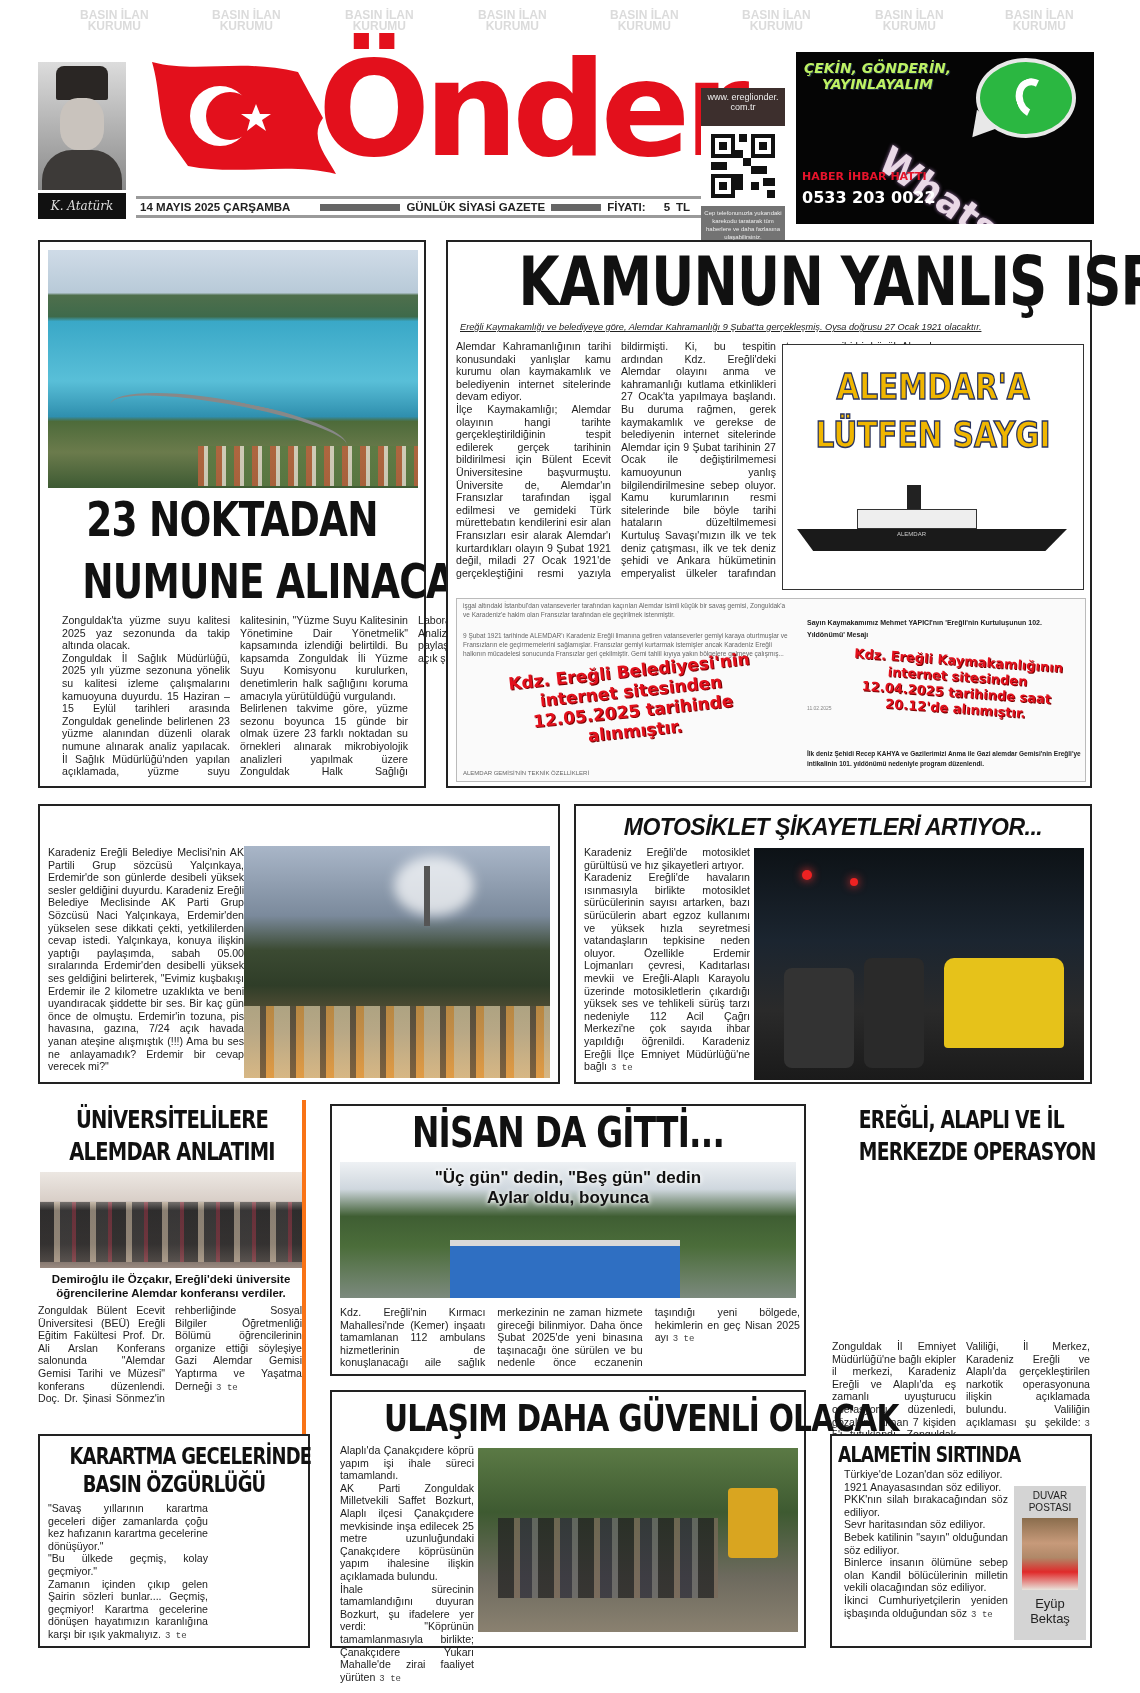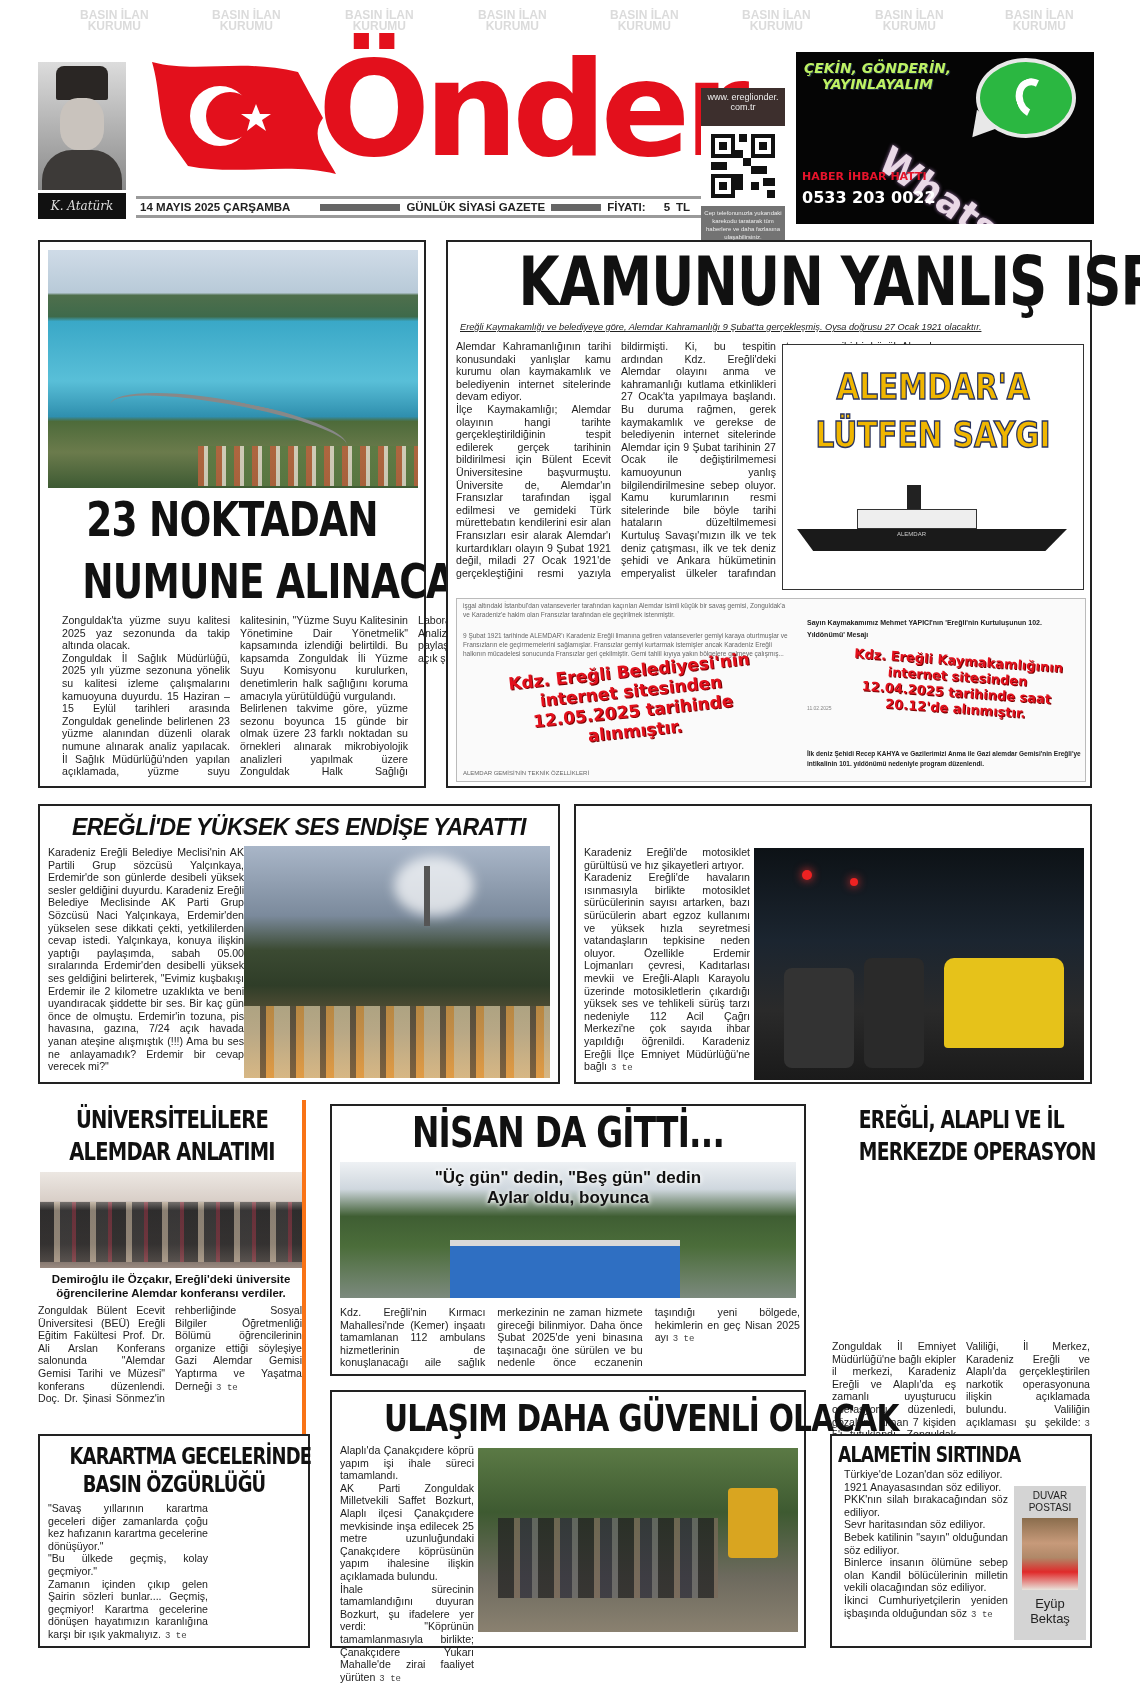--- a/index.html
+++ b/index.html
@@ -148,30 +148,30 @@
     </div>
     <div style="position:absolute;left:40px;top:62px;width:270px;text-align:center;font-family:'DejaVu Sans',sans-serif;font-weight:bold;font-size:17px;line-height:20px;color:#e3101c;transform:rotate(-6deg);text-shadow:1px 1px 0 #700;">Kdz. Ereğli Belediyesi'nin internet sitesinden 12.05.2025 tarihinde alınmıştır.</div>
     <div style="position:absolute;left:350px;top:18px;width:274px;font-size:7px;line-height:12px;color:#222;font-weight:bold;">Sayın Kaymakamımız Mehmet YAPICI'nın 'Ereğli'nin Kurtuluşunun 102. Yıldönümü' Mesajı</div>
     <div style="position:absolute;left:350px;top:106px;font-size:5px;color:#888;">11.02.2025</div>
     <div style="position:absolute;left:390px;top:54px;width:220px;text-align:center;font-family:'DejaVu Sans',sans-serif;font-weight:bold;font-size:13px;line-height:16px;color:#e3101c;transform:rotate(4deg);text-shadow:1px 1px 0 #700;">Kdz. Ereğli Kaymakamlığının internet sitesinden 12.04.2025 tarihinde saat 20.12'de alınmıştır.</div>
     <div style="position:absolute;left:350px;top:150px;width:274px;font-size:6.5px;line-height:10px;font-weight:bold;color:#222;">İlk deniz Şehidi Recep KAHYA ve Gazilerimizi Anma ile Gazi alemdar Gemisi'nin Ereğli'ye intikalinin 101. yıldönümü nedeniyle program düzenlendi.</div>
   </div>
 </div>
 
 <div class="box" style="left:38px;top:804px;width:522px;height:280px;">
-  <div class="headline-italic" style="position:absolute;left:0;top:8px;width:518px;font-size:23px;">EREĞLİ'DE YÜKSEK SES ENDİŞE YARATTI</div>
   <div class="body-text" style="position:absolute;left:8px;top:40px;width:196px;">Karadeniz Ereğli Belediye Meclisi'nin AK Partili Grup sözcüsü Yalçınkaya, Erdemir'de son günlerde desibeli yüksek sesler geldiğini duyurdu. Karadeniz Ereğli Belediye Meclisinde AK Parti Grup Sözcüsü Naci Yalçınkaya, Erdemir'den yükselen sese dikkati çekti, yetkililerden cevap istedi. Yalçınkaya, konuya ilişkin yaptığı paylaşımda, sabah 05.00 sıralarında Erdemir'den desibelli yüksek ses geldiğini belirterek, "Evimiz kuşbakışı Erdemir ile 2 kilometre uzaklıkta ve beni uyandıracak şiddette bir ses. Bir kaç gün önce de olmuştu. Erdemir'in tozuna, pis havasına, gazına, 7/24 açık havada yanan ateşine alışmıştık (!!!) Ama bu ses ne anlayamadık? Erdemir bir cevap verecek mi?"</div>
   <div class="photo" style="left:204px;top:40px;width:306px;height:232px;background:linear-gradient(180deg,#a9b6c8 0%,#7b8a9c 30%,#3b4a32 45%,#2f3d28 60%,#6d5a3e 80%,#d58d3a 100%);">
     <div style="position:absolute;left:150px;top:10px;width:80px;height:60px;background:rgba(255,255,255,.7);border-radius:50%;filter:blur(6px);"></div>
     <div style="position:absolute;left:180px;top:20px;width:6px;height:60px;background:#555;"></div>
     <div style="position:absolute;left:0;top:160px;width:306px;height:72px;background:repeating-linear-gradient(90deg,#d8c9a4 0 16px,#5a5040 16px 22px,#e6a24a 22px 30px);opacity:.7;"></div>
   </div>
 </div>
 
 <div class="box" style="left:574px;top:804px;width:518px;height:280px;">
+  <div class="headline-italic" style="position:absolute;left:0;top:8px;width:514px;font-size:23px;">MOTOSİKLET ŞİKAYETLERİ ARTIYOR...</div>
   <div class="body-text" style="position:absolute;left:8px;top:40px;width:166px;"><span style="white-space:pre-line;">Karadeniz Ereğli'de motosiklet gürültüsü ve hız şikayetleri artıyor.
 Karadeniz Ereğli'de havaların ısınmasıyla birlikte motosiklet sürücülerinin sayısı artarken, bazı sürücülerin abart egzoz kullanımı ve yüksek hızla seyretmesi vatandaşların tepkisine neden oluyor. Özellikle Erdemir Lojmanları çevresi, Kadıtarlası mevkii ve Ereğli-Alaplı Karayolu üzerinde motosikletlerin çıkardığı yüksek ses ve tehlikeli sürüş tarzı nedeniyle 112 Acil Çağrı Merkezi'ne çok sayıda ihbar yapıldığı öğrenildi. Karadeniz Ereğli İlçe Emniyet Müdürlüğü'ne bağlı</span><span class="cont">3 te</span></div>
   <div class="photo" style="left:178px;top:42px;width:330px;height:232px;background:linear-gradient(180deg,#0d1216 0%,#1b2530 40%,#2a2a2a 70%,#1a1a1a 100%);">
     <div style="position:absolute;left:48px;top:22px;width:10px;height:10px;border-radius:50%;background:#e22;box-shadow:0 0 10px #f33;"></div>
     <div style="position:absolute;left:96px;top:30px;width:8px;height:8px;border-radius:50%;background:#e22;box-shadow:0 0 10px #f33;"></div>
     <div style="position:absolute;left:190px;top:110px;width:120px;height:90px;background:#e6c21a;border-radius:10px 10px 4px 4px;"></div>
     <div style="position:absolute;left:30px;top:120px;width:70px;height:100px;background:#333;border-radius:8px;"></div>
     <div style="position:absolute;left:110px;top:110px;width:60px;height:110px;background:#2a2a2a;border-radius:8px;"></div>
   </div>
 </div>

